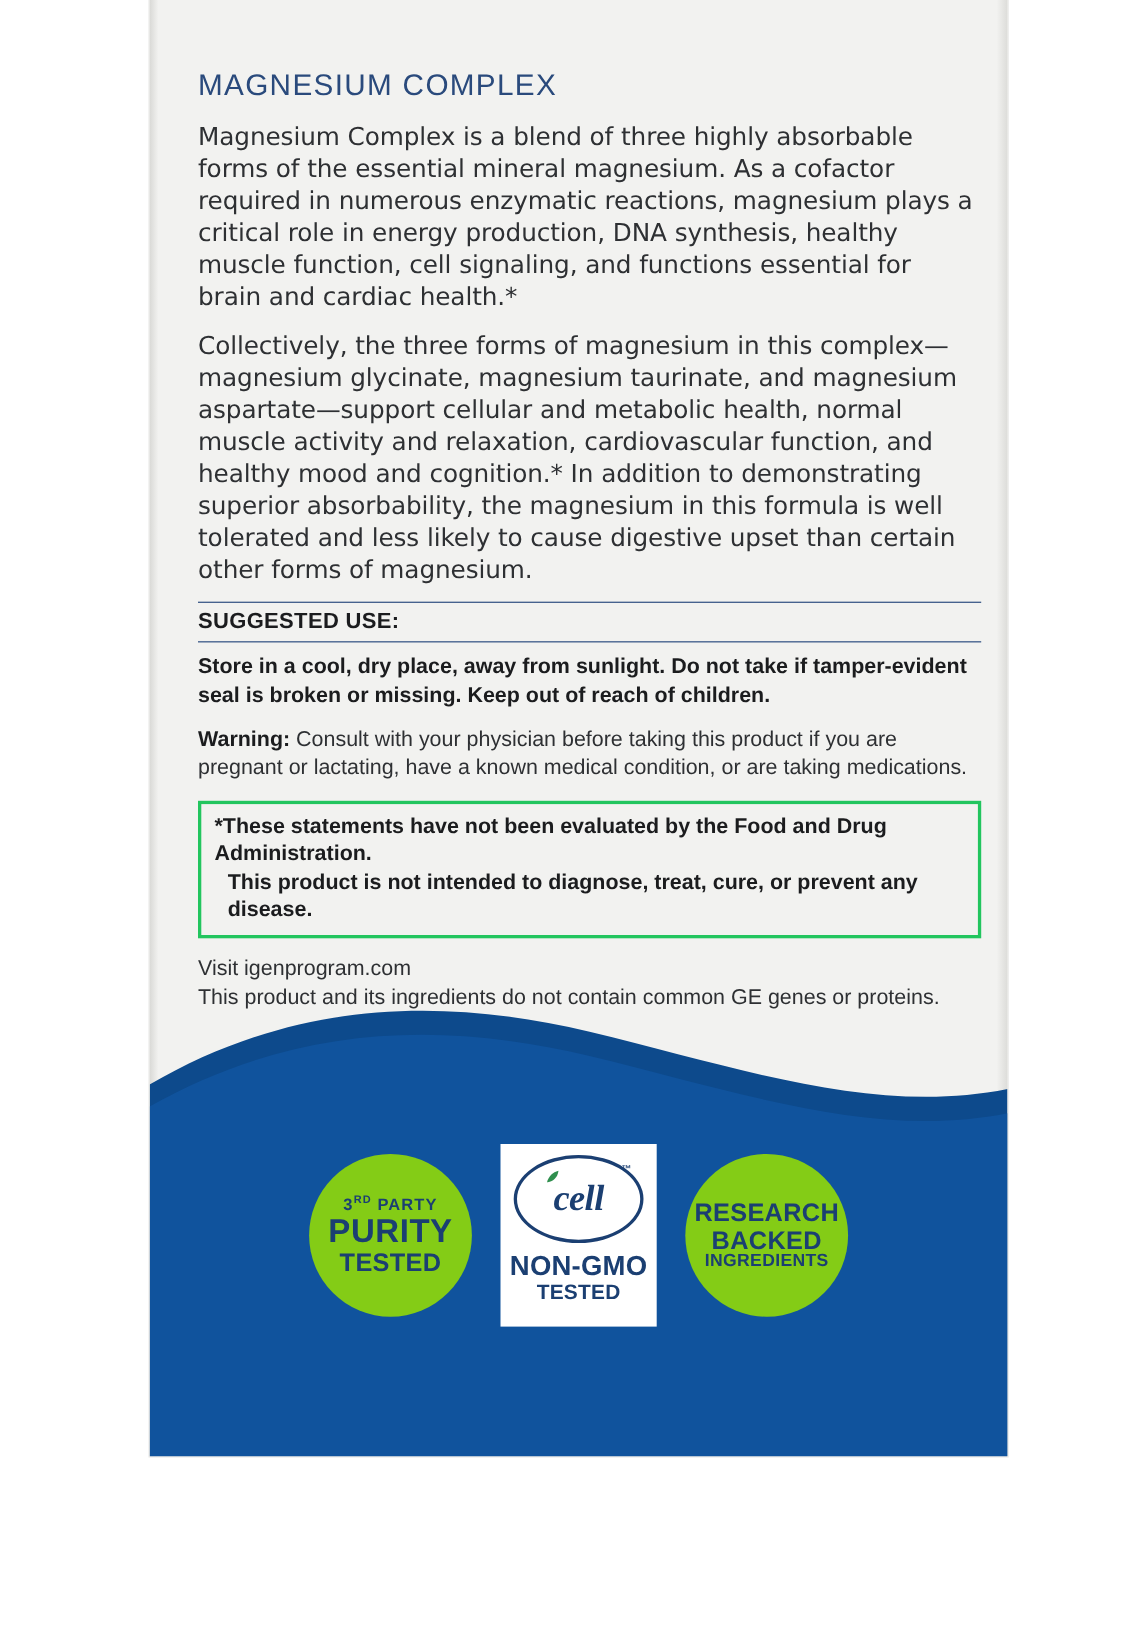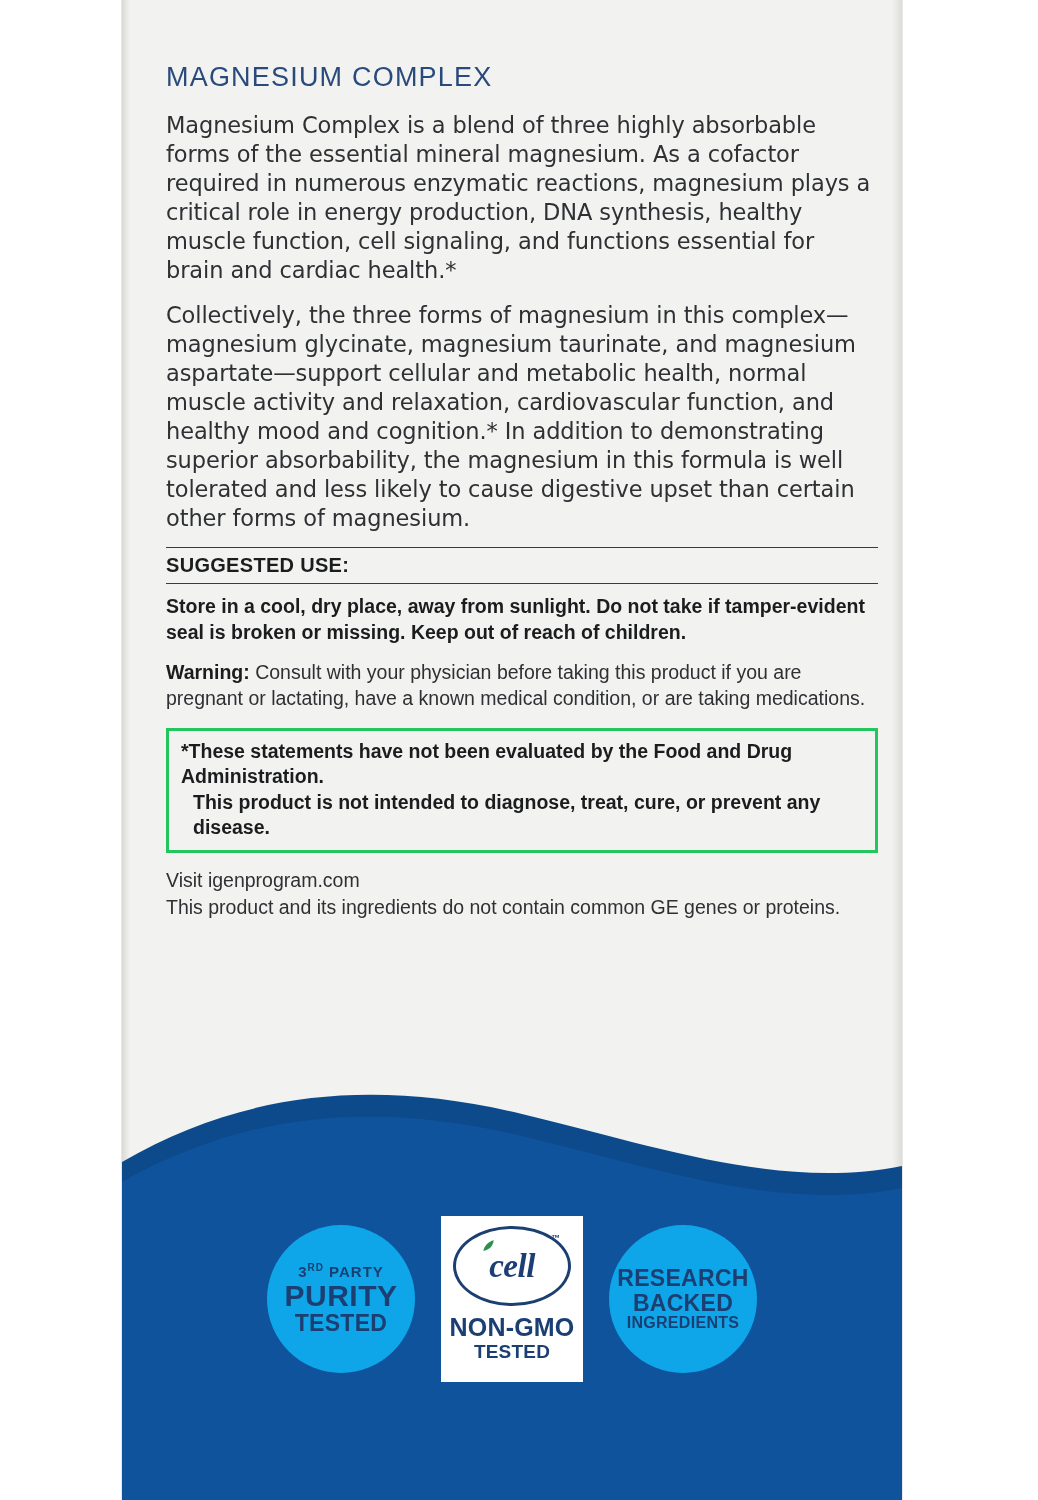--- a/index.html
+++ b/index.html
@@ -11,24 +11,24 @@
     width: 1038px;
     height: 1500px;
     font-family: "Liberation Sans", sans-serif;
     position: relative;
     overflow: hidden;
   }
 
   
   .package {
     position: absolute;
-    left: 122px;
+    left: 136px;
     top: 0;
     width: 780px;
-    height: 1500px;
+    height: 1324px;
     background: #f2f2f0;
     overflow: hidden;
     box-shadow: 0 0 0 1px #e7e7e5;
   }
   .edge-left {
     position: absolute;
     left: 0; top: 0;
     width: 8px; height: 100%;
     background: linear-gradient(to right, #d9d9d6, #f2f2f0);
   }
@@ -156,21 +156,21 @@
     display: flex;
     justify-content: center;
     align-items: center;
     gap: 26px;
   }
 
   .badge-circle {
     width: 148px;
     height: 148px;
     border-radius: 50%;
-    background: #0ea5e9;
+    background: #84cc16;
     display: flex;
     flex-direction: column;
     align-items: center;
     justify-content: center;
     color: #1b3f72;
     text-align: center;
     line-height: 1.05;
   }
   .badge-circle .small {
     font-size: 15px;

